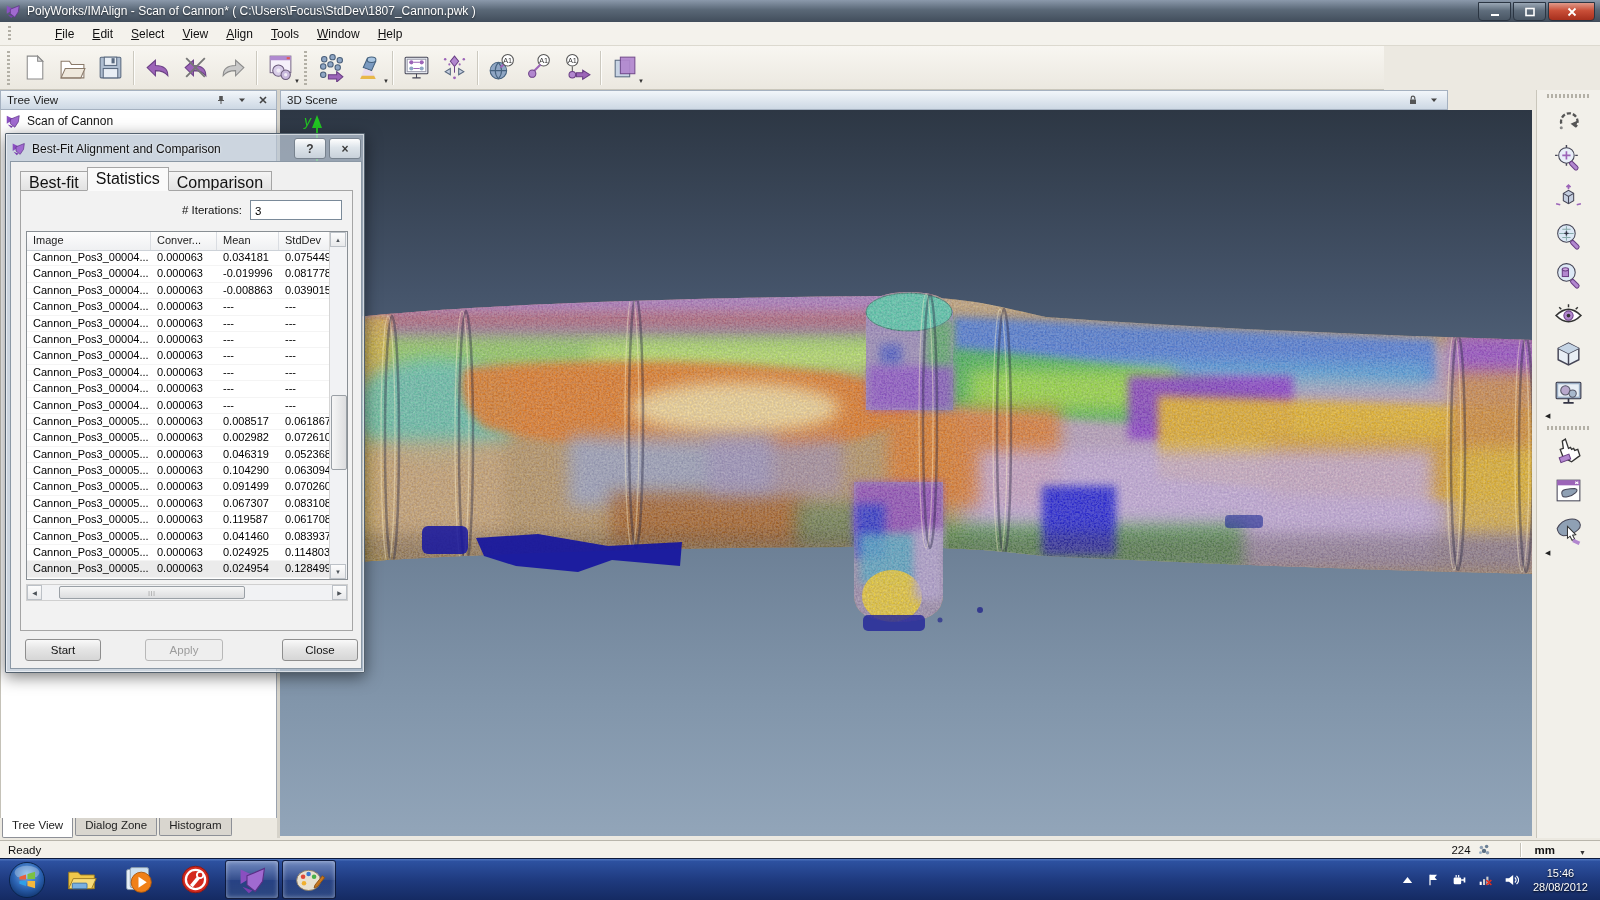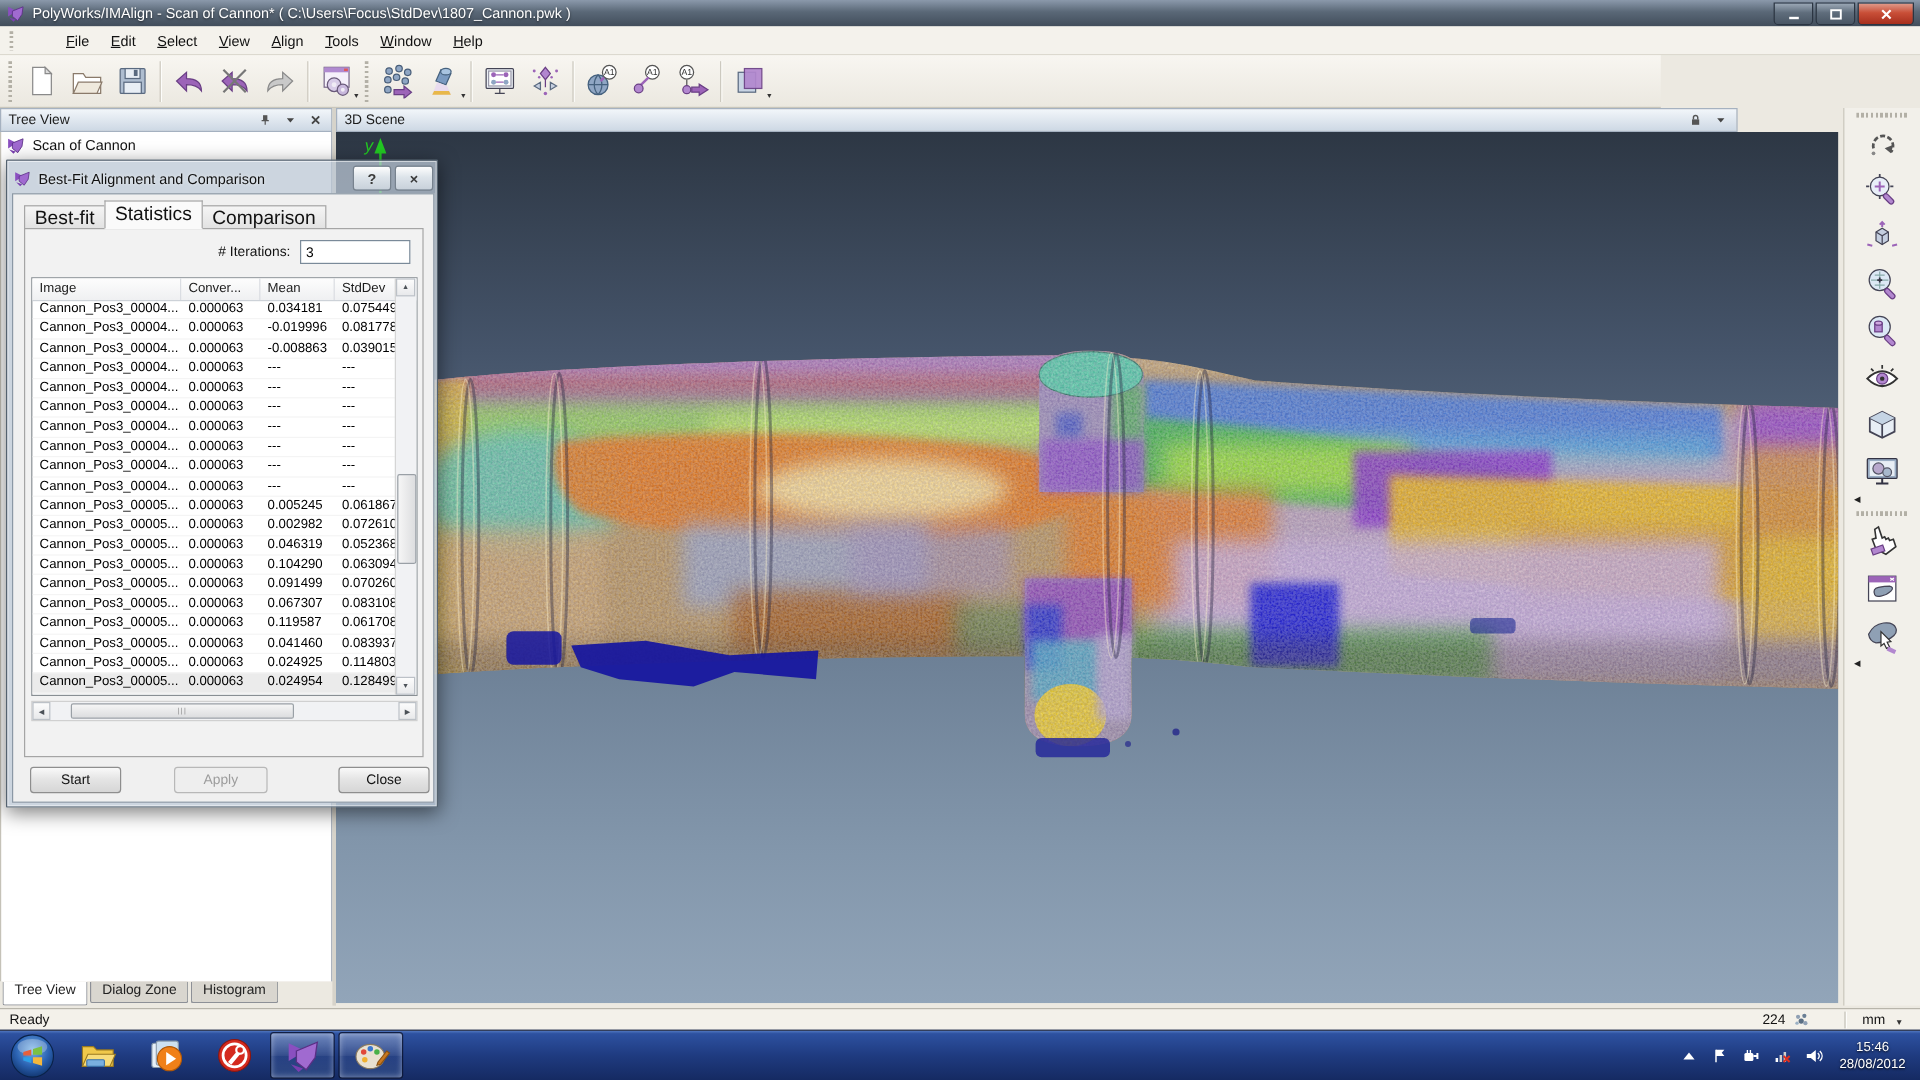--- a/index.html
+++ b/index.html
@@ -108,21 +108,21 @@
   .dlg-btn:nth-child(3){left:271px;}
   .dlg-btn.disabled{color:#9c9c9c;border-color:#b8b8b8;background:#eeeeee;}
   
   #statusbar{position:absolute;left:0;top:840px;width:1600px;height:18px;background:#f3f1ea;
     border-top:1px solid #b8b5ab;display:flex;align-items:center;font-size:11.5px;color:#111;}
   #statusbar .ready{margin-left:8px;}
   #statusbar .right{margin-left:auto;display:flex;align-items:center;}
   #statusbar .pts{margin-right:5px;}
   #statusbar .pt-ic svg{width:16px;height:14px;}
   .sb-sep{width:1px;height:14px;background:#c4c1b7;box-shadow:1px 0 0 #fff;margin:0 14px 0 28px;}
-  #units-box{display:flex;align-items:flex-end;gap:8px;margin-right:14px;}
+  #units-box{display:flex;align-items:flex-end;gap:24px;margin-right:14px;font-weight:bold;}
   #units-box .arr{font-size:7px;color:#333;}
   
   #taskbar{position:absolute;left:0;top:858px;width:1600px;height:42px;
     background:linear-gradient(#5077c0 0%,#2d51a0 6%,#1f3b80 50%,#152a62 100%);
     border-top:1px solid #0c1a3c;display:flex;align-items:center;box-sizing:border-box;}
   #start-orb{width:42px;height:40px;margin-left:6px;display:flex;align-items:center;justify-content:center;}
   #start-orb svg{width:38px;height:38px;}
   #task-apps{display:flex;align-items:center;margin-left:6px;gap:3px;}
   .task-btn{width:52px;height:37px;border-radius:3px;display:flex;align-items:center;justify-content:center;border:1px solid transparent;}
   .task-btn svg{width:33px;height:33px;}
@@ -680,21 +680,21 @@
               </div>
               <div class="gr">
                 <div class="gc c0">Cannon_Pos3_00004...</div>
                 <div class="gc c1">0.000063</div>
                 <div class="gc c2">---</div>
                 <div class="gc c3">---</div>
               </div>
               <div class="gr">
                 <div class="gc c0">Cannon_Pos3_00005...</div>
                 <div class="gc c1">0.000063</div>
-                <div class="gc c2">0.005245</div>
+                <div class="gc c2">0.008517</div>
                 <div class="gc c3">0.061867</div>
               </div>
               <div class="gr">
                 <div class="gc c0">Cannon_Pos3_00005...</div>
                 <div class="gc c1">0.000063</div>
                 <div class="gc c2">0.002982</div>
                 <div class="gc c3">0.072610</div>
               </div>
               <div class="gr">
                 <div class="gc c0">Cannon_Pos3_00005...</div>

